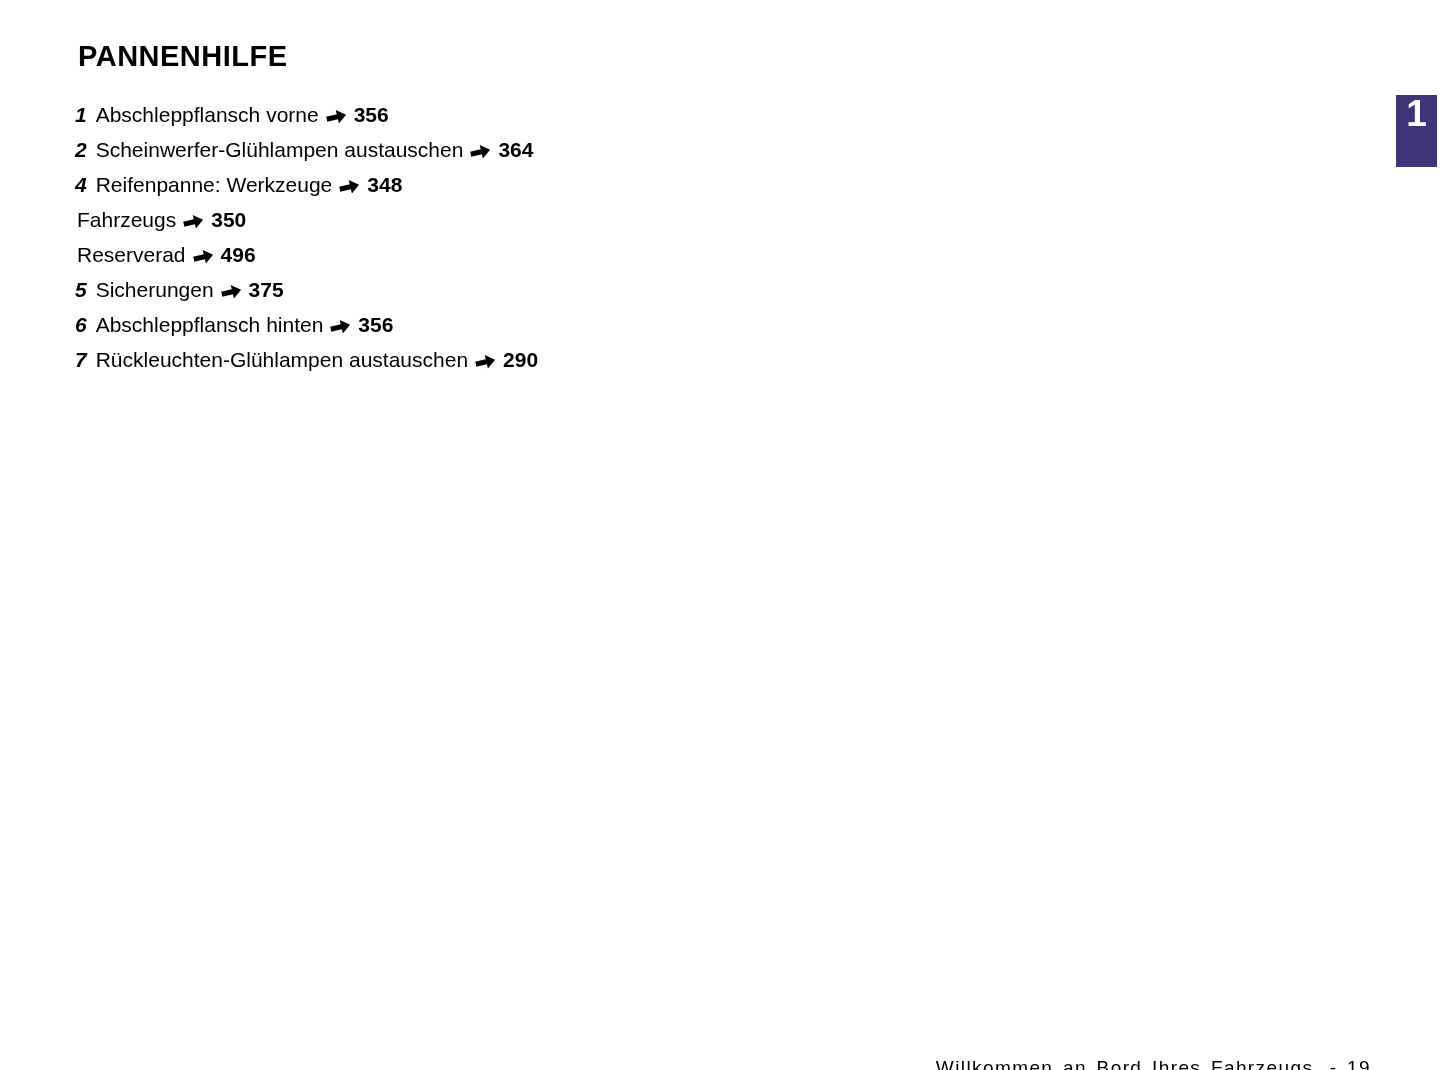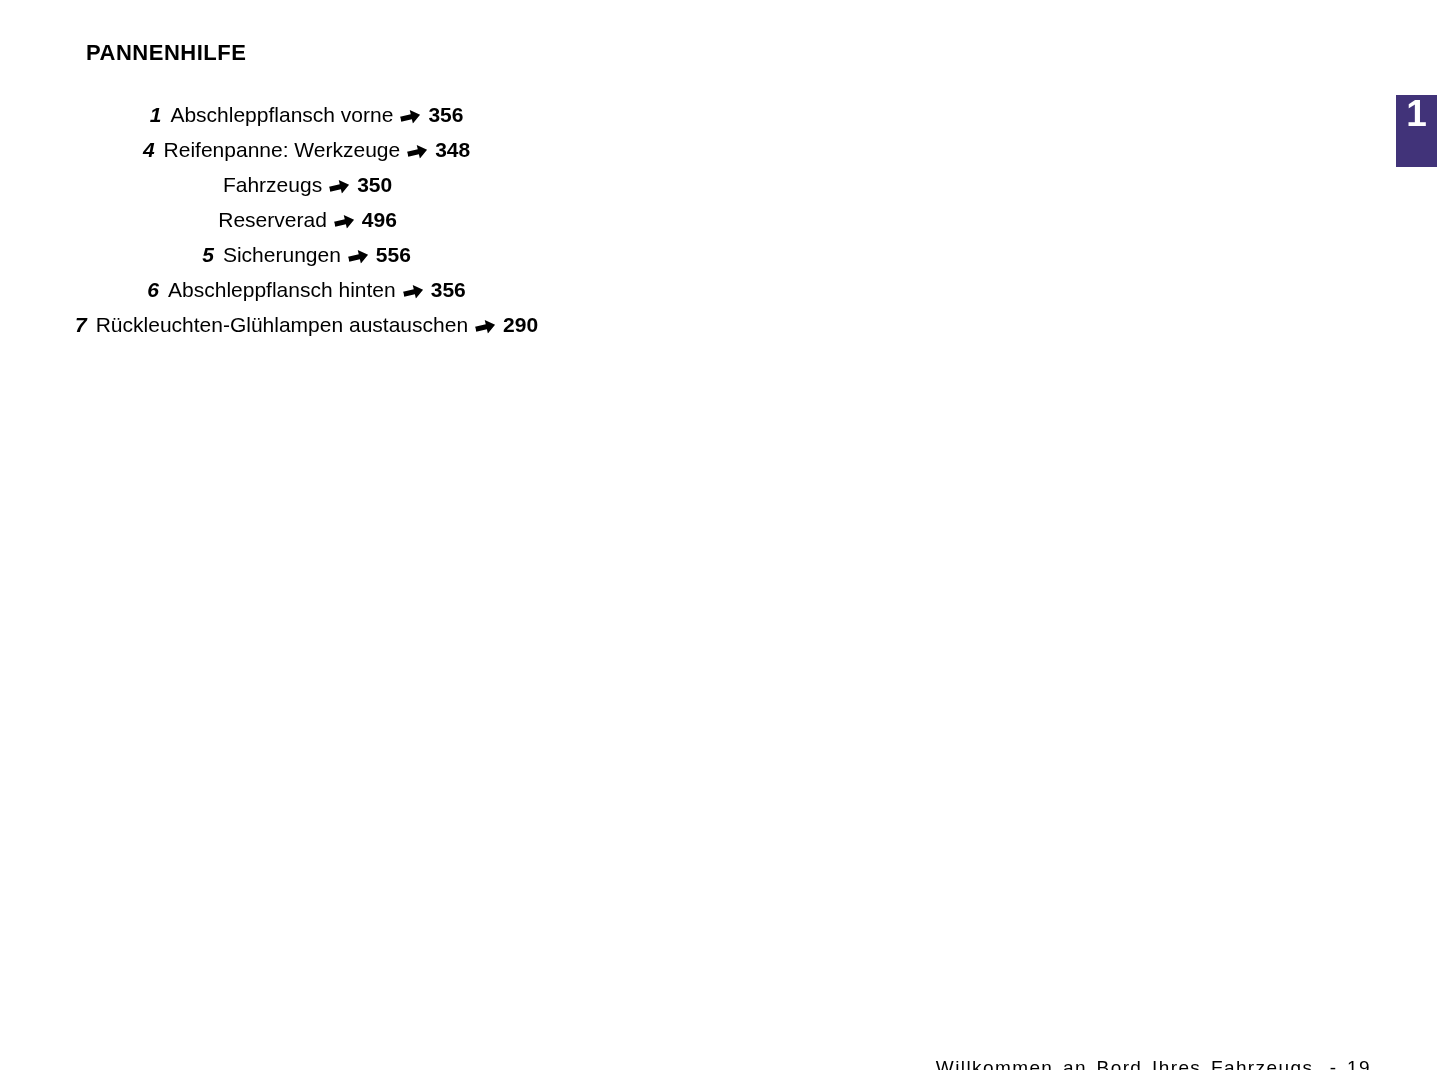--- a/index.html
+++ b/index.html
@@ -6,34 +6,33 @@
   html, body { width: 1445px; height: 1070px; }
   body {
     background: #ffffff;
     font-family: "Liberation Sans", sans-serif;
     color: #000000;
     position: relative;
     overflow: hidden;
   }
   .page-title {
     position: absolute;
-    left: 86px;
+    left: 78px;
     top: 41px;
-    font-size: 22px;
+    font-size: 29px;
     font-weight: bold;
     letter-spacing: 0.5px;
     line-height: 1.1;
     white-space: nowrap;
   }
   .toc {
     position: absolute;
     left: 75px;
     top: 97px;
     font-size: 21px;
-    text-align: center;
   }
   .toc-row {
     height: 35px;
     line-height: 35px;
     white-space: nowrap;
   }
   .entry-num {
     font-weight: bold;
     font-style: italic;
   }
@@ -79,38 +78,43 @@
 
 <h1 class="page-title">PANNENHILFE</h1>
 
 <div class="toc">
   <div class="toc-row">
     <span class="entry-num">1</span><span class="entry-label">Abschleppflansch vorne</span><span class="arrow"><svg width="20" height="14" viewBox="0 0 20 14">
           <path d="M0 4.5 L11 4.5 L11 0 L20 7 L11 14 L11 9.5 L0 9.5 Z" fill="#000"></path>
         </svg></span><span class="entry-page">356</span>
   </div>
   <div class="toc-row">
+    <span class="entry-num">2</span><span class="entry-label">Scheinwerfer-Glühlampen austauschen</span><span class="arrow"><svg width="20" height="14" viewBox="0 0 20 14">
+          <path d="M0 4.5 L11 4.5 L11 0 L20 7 L11 14 L11 9.5 L0 9.5 Z" fill="#000"></path>
+        </svg></span><span class="entry-page">364</span>
+  </div>
+  <div class="toc-row">
     <span class="entry-num">4</span><span class="entry-label">Reifenpanne: Werkzeuge</span><span class="arrow"><svg width="20" height="14" viewBox="0 0 20 14">
           <path d="M0 4.5 L11 4.5 L11 0 L20 7 L11 14 L11 9.5 L0 9.5 Z" fill="#000"></path>
         </svg></span><span class="entry-page">348</span>
   </div>
   <div class="toc-row">
     <span class="entry-num"></span><span class="entry-label">Fahrzeugs</span><span class="arrow"><svg width="20" height="14" viewBox="0 0 20 14">
           <path d="M0 4.5 L11 4.5 L11 0 L20 7 L11 14 L11 9.5 L0 9.5 Z" fill="#000"></path>
         </svg></span><span class="entry-page">350</span>
   </div>
   <div class="toc-row">
     <span class="entry-num"></span><span class="entry-label">Reserverad</span><span class="arrow"><svg width="20" height="14" viewBox="0 0 20 14">
           <path d="M0 4.5 L11 4.5 L11 0 L20 7 L11 14 L11 9.5 L0 9.5 Z" fill="#000"></path>
         </svg></span><span class="entry-page">496</span>
   </div>
   <div class="toc-row">
     <span class="entry-num">5</span><span class="entry-label">Sicherungen</span><span class="arrow"><svg width="20" height="14" viewBox="0 0 20 14">
           <path d="M0 4.5 L11 4.5 L11 0 L20 7 L11 14 L11 9.5 L0 9.5 Z" fill="#000"></path>
-        </svg></span><span class="entry-page">556</span>
+        </svg></span><span class="entry-page">375</span>
   </div>
   <div class="toc-row">
     <span class="entry-num">6</span><span class="entry-label">Abschleppflansch hinten</span><span class="arrow"><svg width="20" height="14" viewBox="0 0 20 14">
           <path d="M0 4.5 L11 4.5 L11 0 L20 7 L11 14 L11 9.5 L0 9.5 Z" fill="#000"></path>
         </svg></span><span class="entry-page">356</span>
   </div>
   <div class="toc-row">
     <span class="entry-num">7</span><span class="entry-label">Rückleuchten-Glühlampen austauschen</span><span class="arrow"><svg width="20" height="14" viewBox="0 0 20 14">
           <path d="M0 4.5 L11 4.5 L11 0 L20 7 L11 14 L11 9.5 L0 9.5 Z" fill="#000"></path>
         </svg></span><span class="entry-page">290</span>

